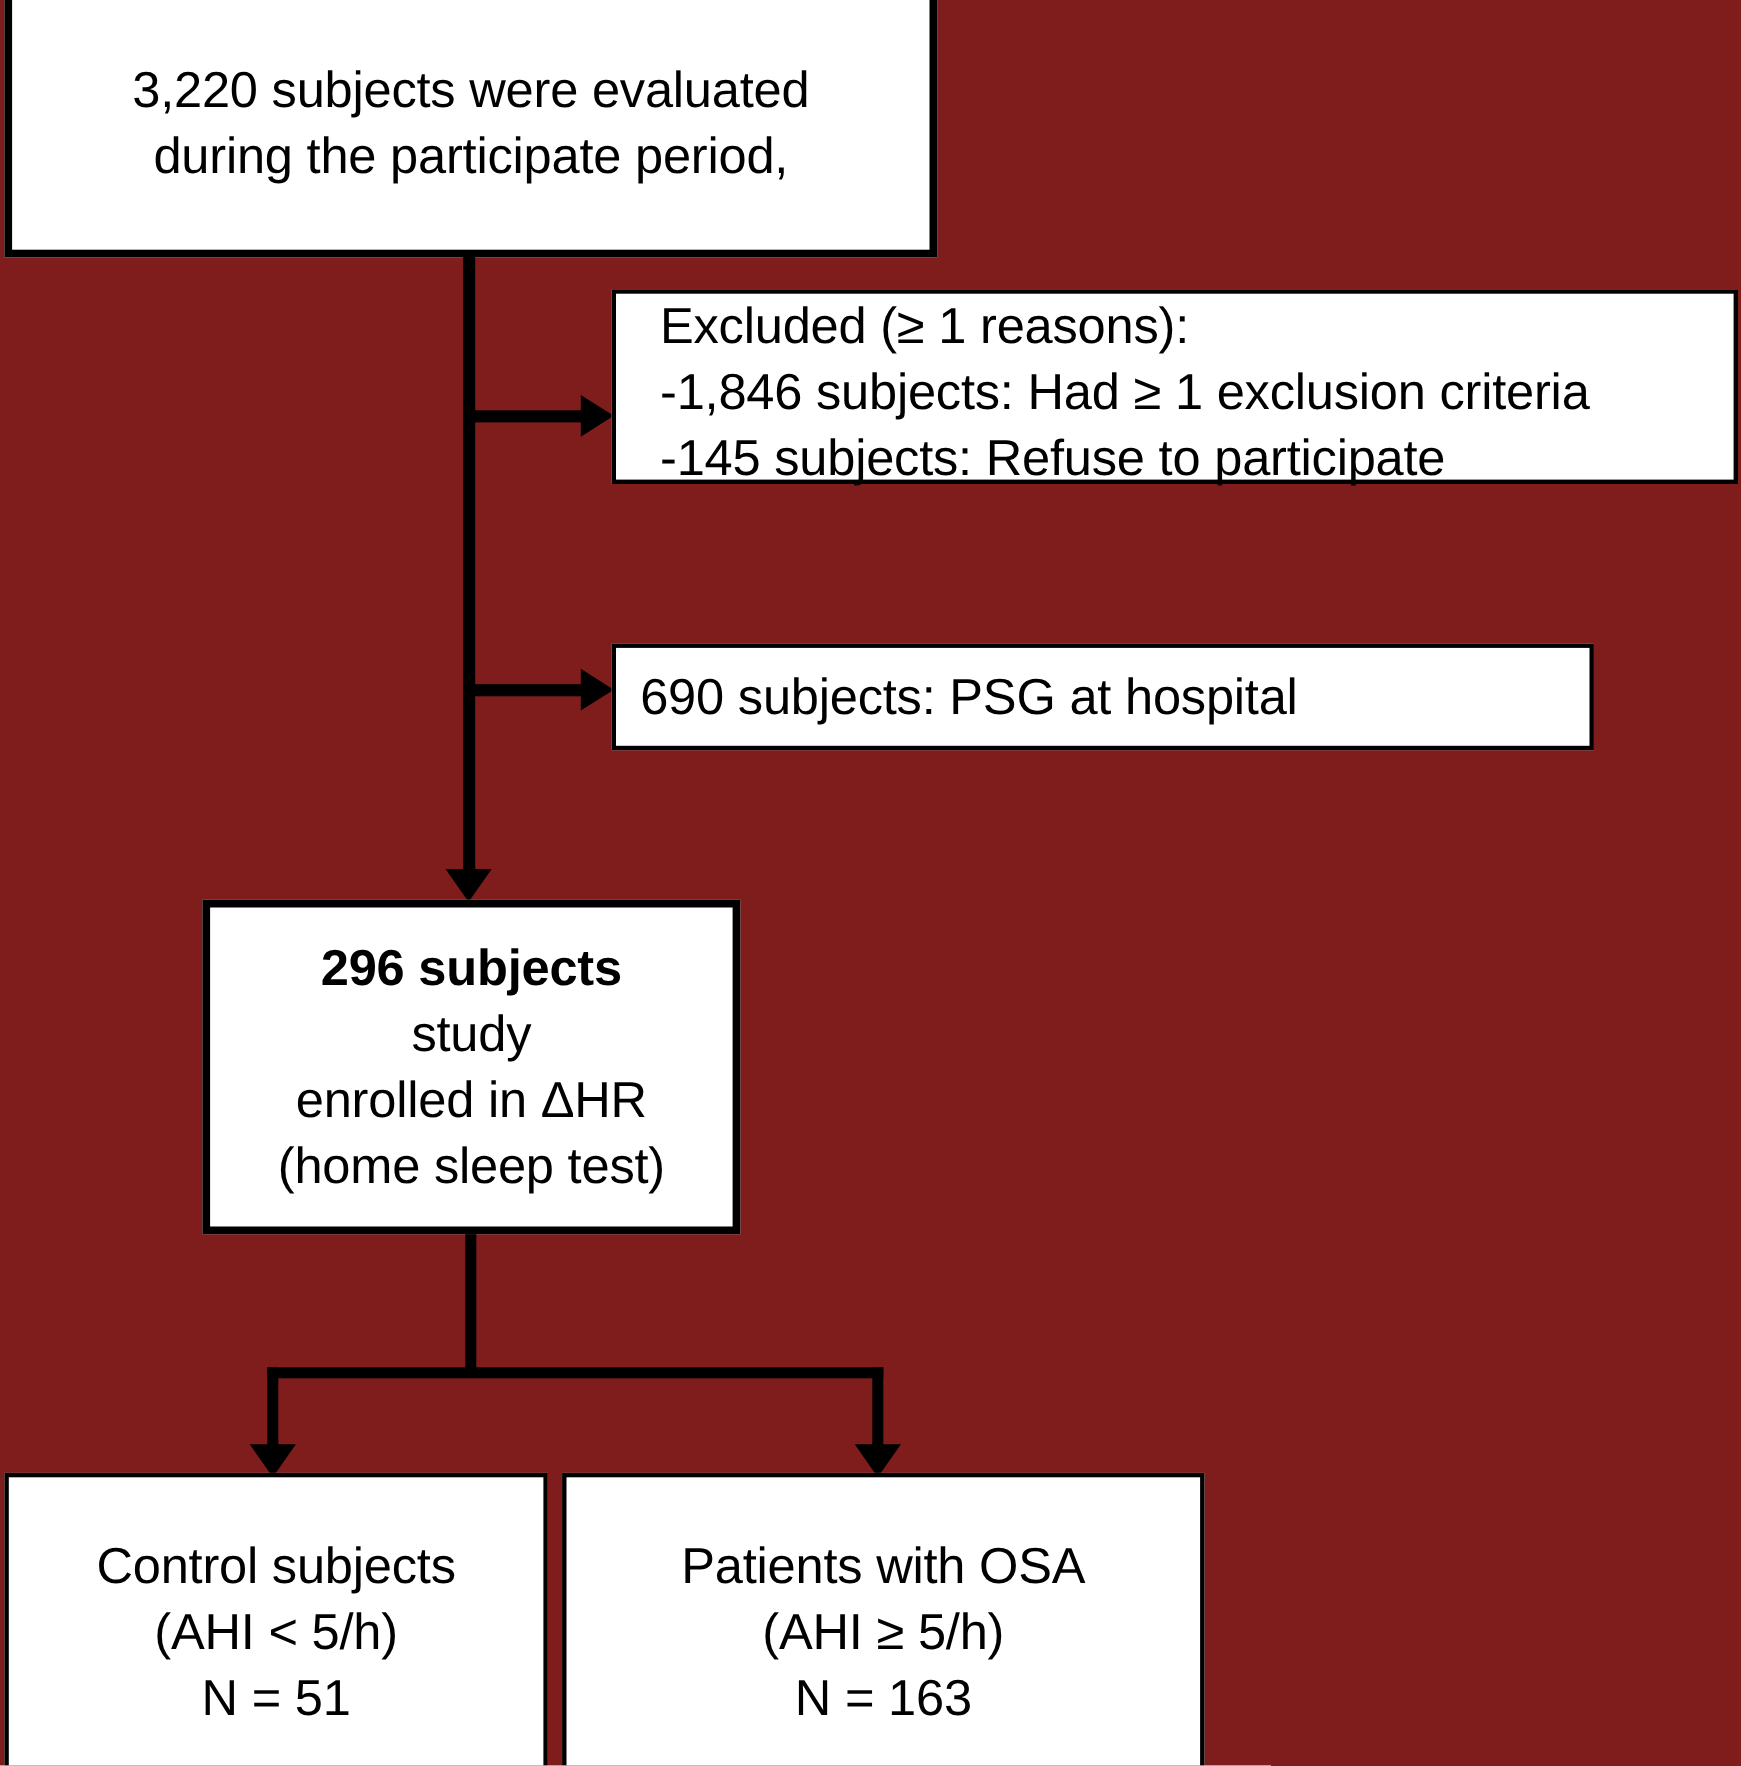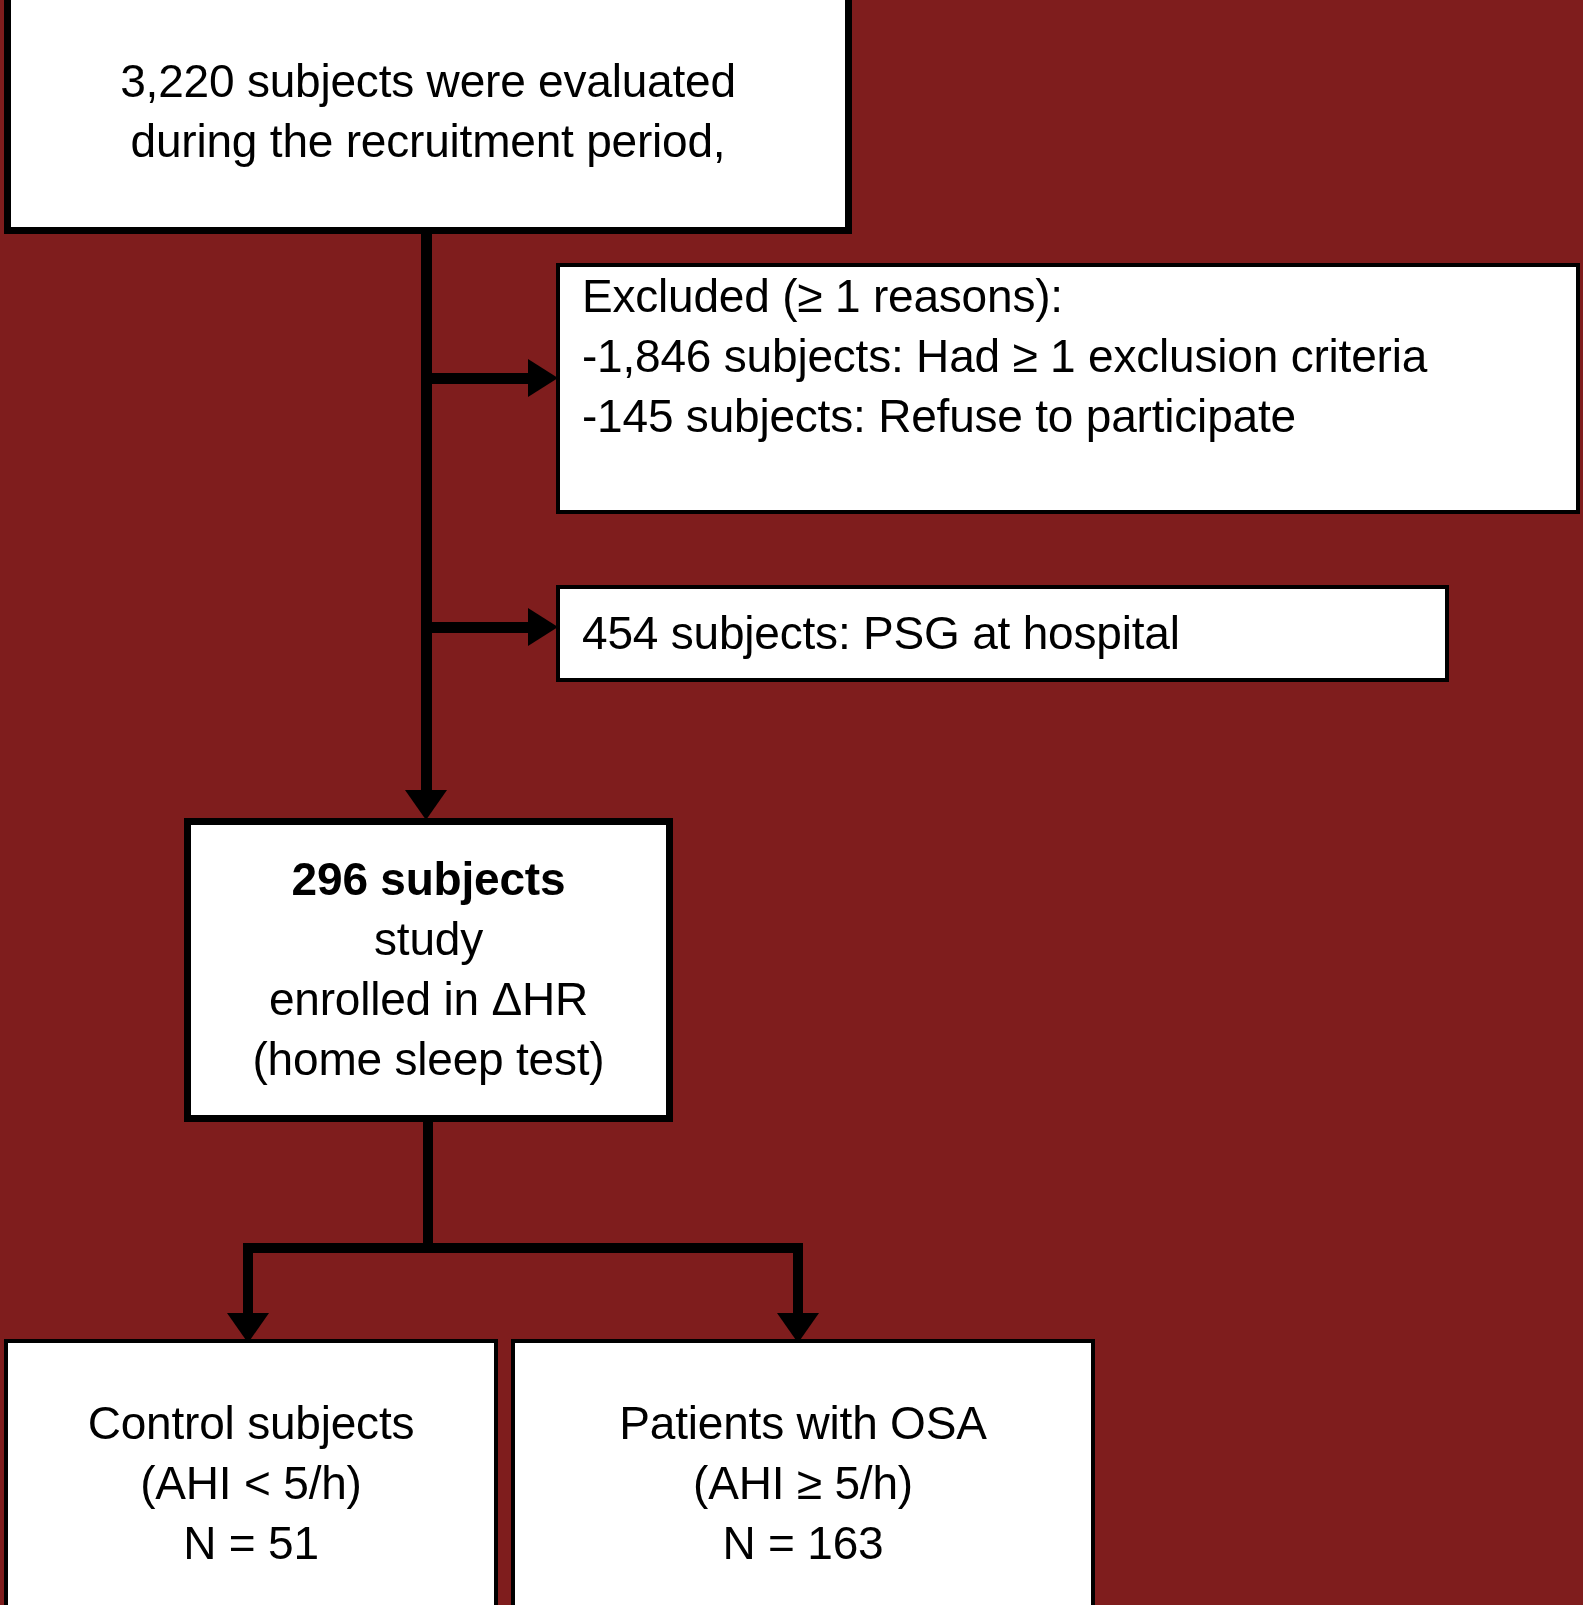--- a/index.html
+++ b/index.html
@@ -61,40 +61,40 @@
     border-left: 30px solid #000000;
   }
 </style>
 </head>
 <body>
 
 <div id="canvas">
 
   <div class="box thick" style="left:4px; top:-10px; width:848px; height:244px; padding:0 14px;">
     <div class="txt line-c">3,220 subjects were evaluated</div>
-    <div class="txt line-c">during the recruitment period,</div>
+    <div class="txt line-c">during the participate period,</div>
   </div>
 
   <div class="conn" style="left:421px; top:233px; width:11px; height:560px;"></div>
   <div class="arrow-down" style="left:405px; top:790px;"></div>
 
   <div class="conn" style="left:426px; top:373px; width:110px; height:11px;"></div>
   <div class="arrow-right" style="left:528px; top:359px;"></div>
 
-  <div class="box thin" style="left:556px; top:263px; width:1024px; height:251px; padding:0 22px; justify-content:flex-start;">
+  <div class="box thin" style="left:556px; top:263px; width:1024px; height:177px; padding:0 40px; justify-content:flex-start;">
     <div class="txt line-l"><span class="b">Excluded</span><span> (≥ 1 reasons):</span></div>
     <div class="txt line-l">-1,846 subjects: Had ≥ 1 exclusion criteria</div>
     <div class="txt line-l">-145 subjects: Refuse to participate</div>
   </div>
 
   <div class="conn" style="left:426px; top:622px; width:110px; height:11px;"></div>
   <div class="arrow-right" style="left:528px; top:608px;"></div>
 
   <div class="box thin" style="left:556px; top:585px; width:893px; height:97px; padding:0 22px;">
-    <div class="txt line-l">454 subjects: PSG at hospital</div>
+    <div class="txt line-l">690 subjects: PSG at hospital</div>
   </div>
 
   <div class="box thick" style="left:184px; top:818px; width:489px; height:304px; padding:16px 14px;">
     <div class="txt line-c b">296 subjects</div>
     <div class="txt line-c">study</div>
     <div class="txt line-c">enrolled in ΔHR</div>
     <div class="txt line-c">(home sleep test)</div>
   </div>
 
   <div class="conn" style="left:423px; top:1122px; width:10px; height:126px;"></div>

